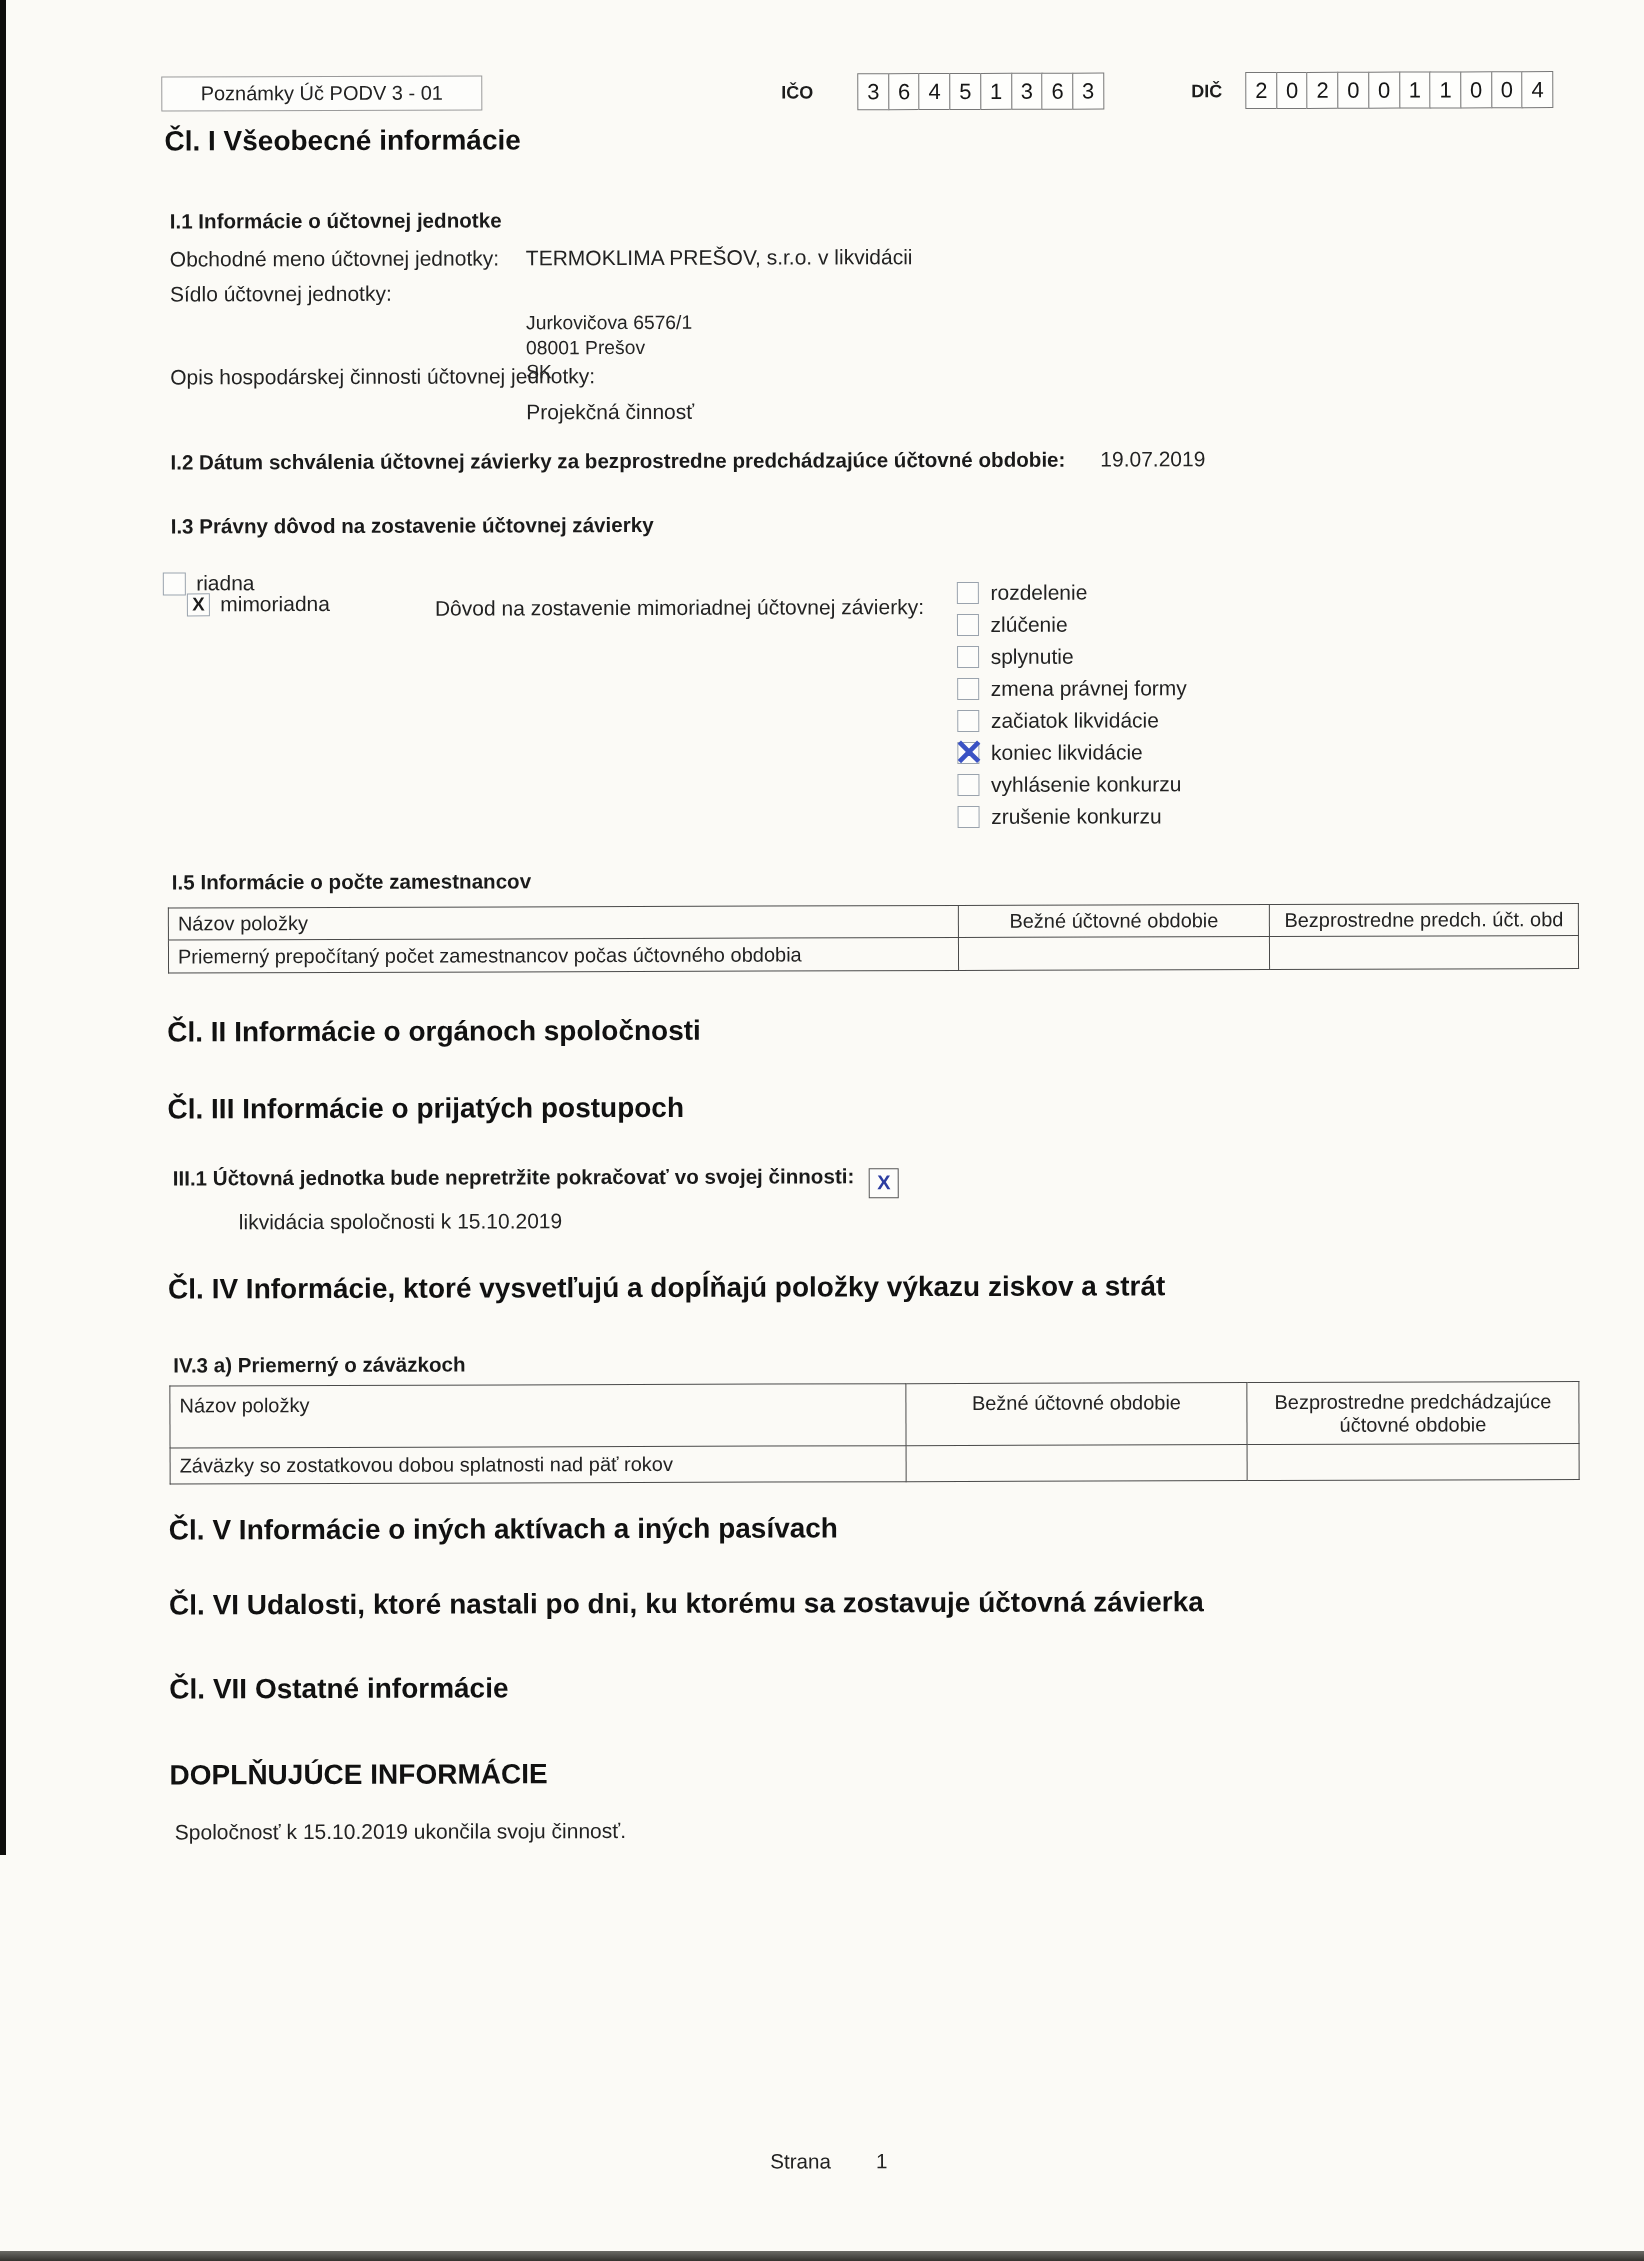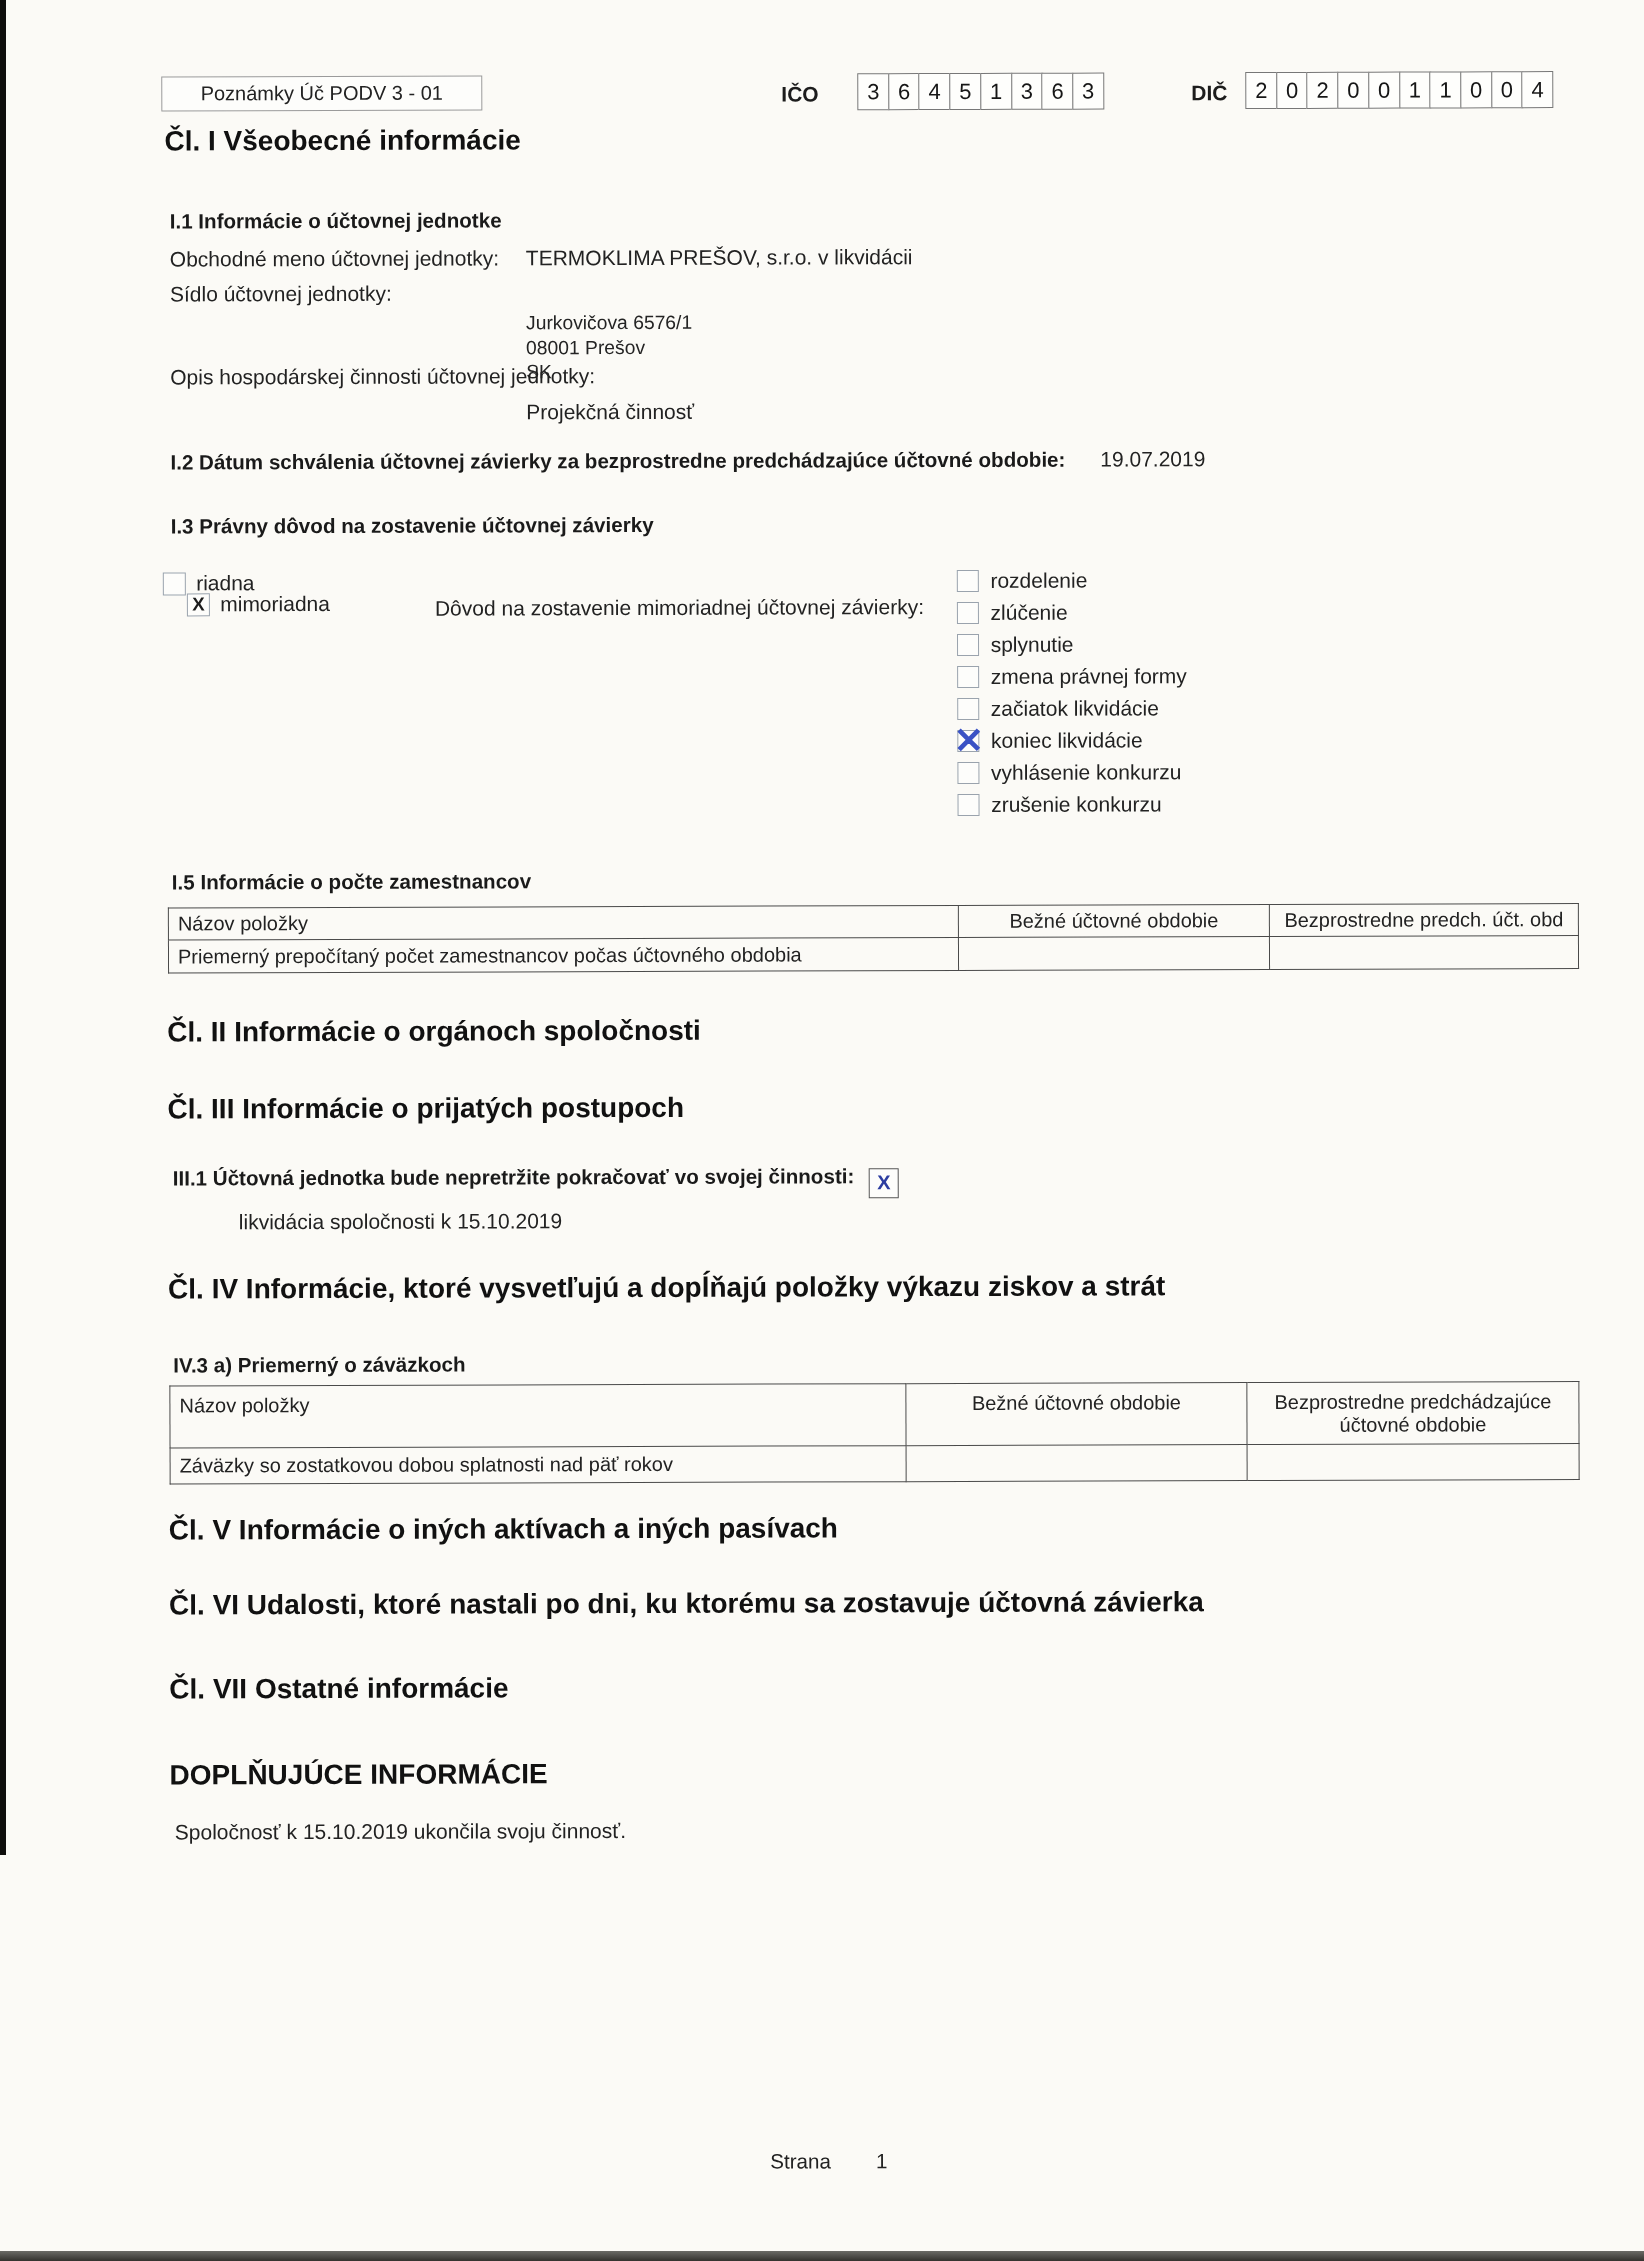--- a/index.html
+++ b/index.html
@@ -17,21 +17,21 @@
     transform-origin:0 0;
   }
   .abs{position:absolute;}
   
   .form-label-box{
     left:161px;top:77px;width:319px;height:33px;
     border:1.3px solid #9a9a9a;
     display:flex;align-items:center;justify-content:center;
     font-size:20px;color:#222;background:#fdfdfb;
   }
-  .id-label{font-size:21px;font-weight:bold;color:#1c1c1c;}
+  .id-label{font-size:18px;font-weight:bold;color:#1c1c1c;}
   .digit-row{display:flex;}
   .digit{
     width:30px;height:35px;border:1.3px solid #777;margin-left:-1.3px;
     display:flex;align-items:center;justify-content:center;
     font-size:22px;background:#fefefc;color:#161616;
   }
   .digit:first-child{margin-left:0;}
   
   .cl-title{font-size:28px;font-weight:bold;color:#111;white-space:nowrap;}
   .sub-heading{font-size:20.6px;font-weight:bold;color:#1a1a1a;white-space:nowrap;}
@@ -147,21 +147,21 @@
     <span class="checkbox typed"></span>
     <span class="lbl">riadna</span>
   </div>
   <div class="abs opt-row" style="left:161px;top:593px;padding-left:24px;">
     <span class="checkbox typed checked"></span>
     <span class="lbl">mimoriadna</span>
   </div>
 
   <div class="abs body-text" style="left:433px;top:598px;">Dôvod na zostavenie mimoriadnej účtovnej závierky:</div>
 
-  <div class="abs reason-list" style="left:955px;top:568px;">
+  <div class="abs reason-list" style="left:955px;top:580px;">
     <div class="reason-item">
       <span class="checkbox typed"></span>
       <span class="lbl">rozdelenie</span>
     </div>
     <div class="reason-item">
       <span class="checkbox typed"></span>
       <span class="lbl">zlúčenie</span>
     </div>
     <div class="reason-item">
       <span class="checkbox typed"></span>

